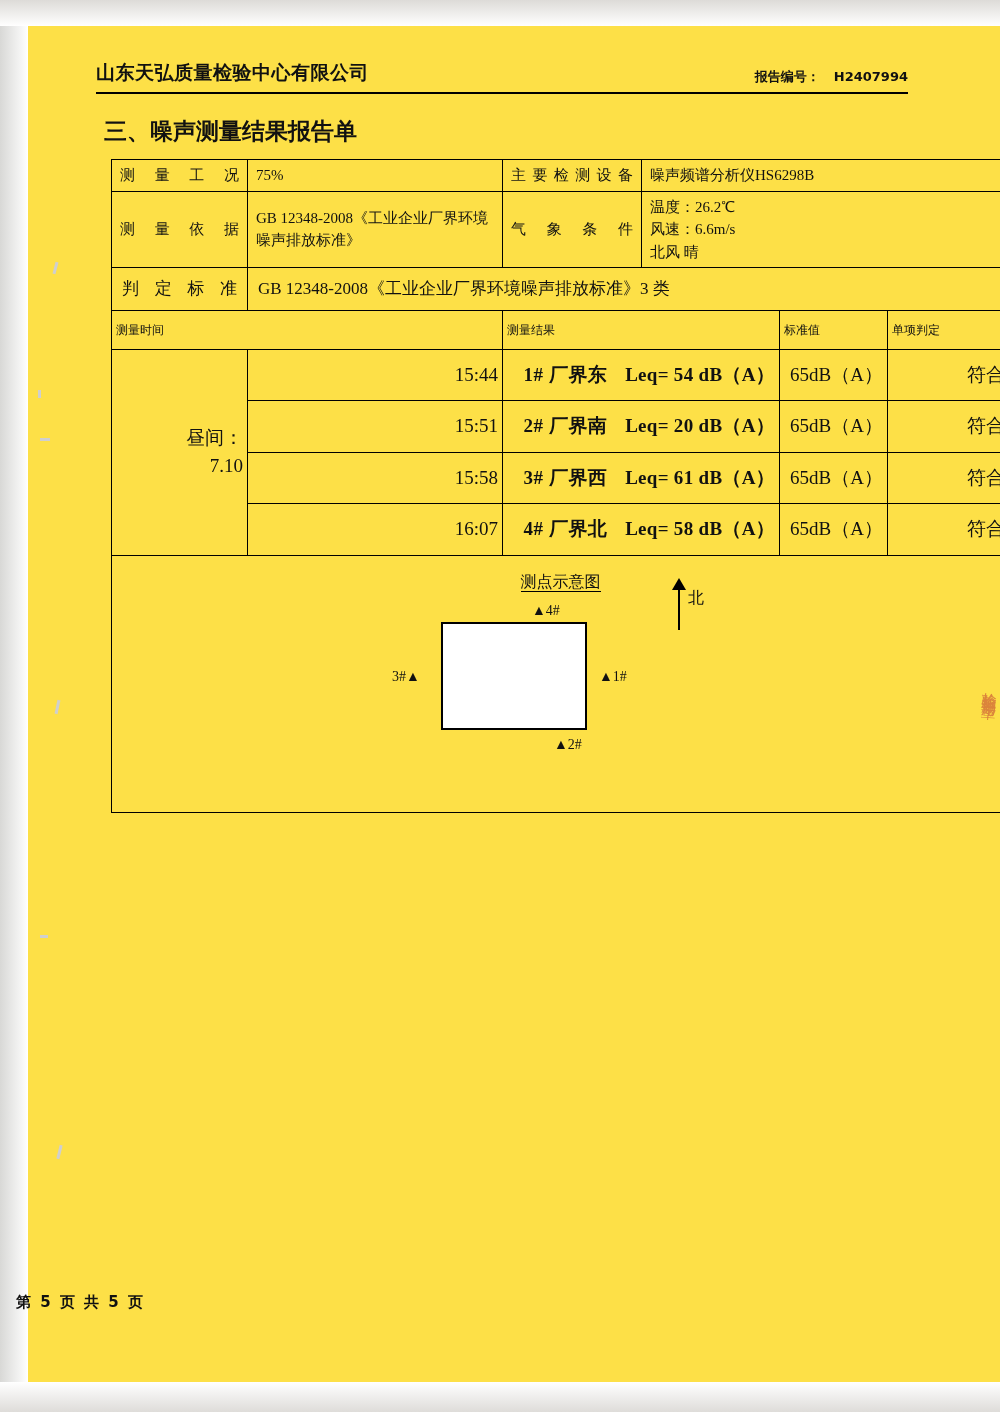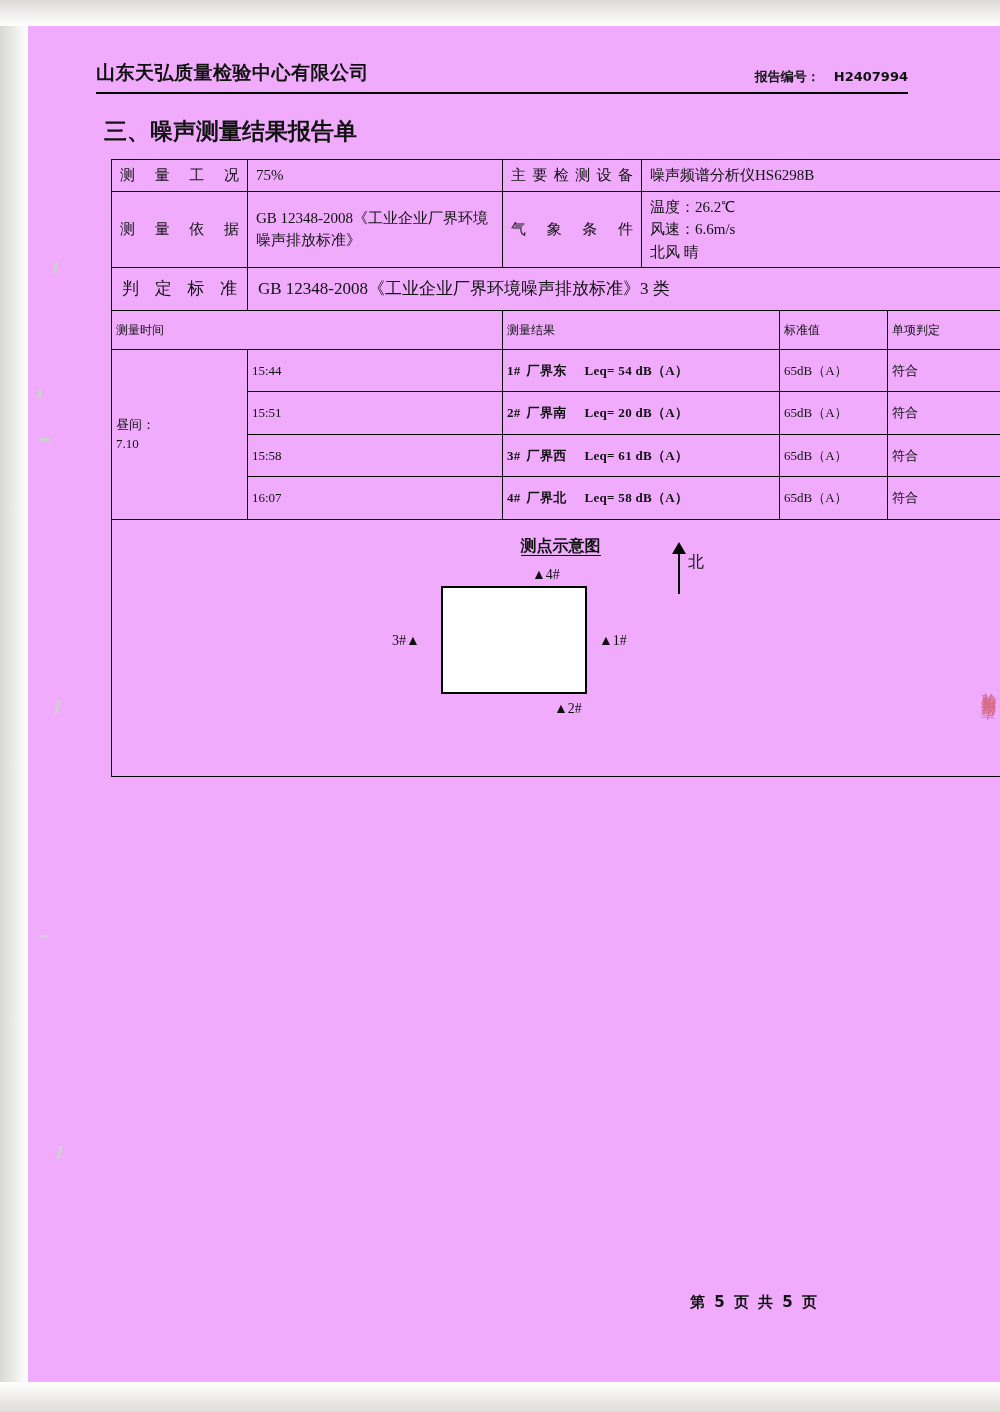--- a/index.html
+++ b/index.html
@@ -9,21 +9,21 @@
   }
   body {
     width: 1000px;
     height: 1412px;
     font-family: "Liberation Serif", serif;
   }
   .page {
     position: relative;
     width: 1000px;
     height: 1412px;
-    background: #f0abfc;
+    background: #fde047;
     overflow: hidden;
   }
   
   .scan-shade-left {
     position: absolute;
     left: 0; top: 0;
     width: 28px; height: 1412px;
     background: linear-gradient(to right, #d8d8d6, #ffffff);
     pointer-events: none;
   }
@@ -120,22 +120,22 @@
   .std-row td {
     font-size: 17px;
     padding: 8px 10px;
   }
   .hdr-row td {
     text-align: left;
     font-size: 12px;
     padding: 10px 4px;
   }
   .data-row td {
-    text-align: left;
-    font-size: 13px;
+    text-align: right;
+    font-size: 19px;
     padding: 11px 4px;
   }
   .daytime-cell {
     text-align: center;
     font-size: 16px;
     line-height: 1.9;
   }
   .result-cell {
     text-align: left;
     padding-left: 60px;
@@ -155,21 +155,20 @@
     position: absolute;
     left: 0; right: 0;
     top: 14px;
     text-align: center;
     font-size: 16px;
     color: #111;
   }
   .sketch-title span {
     border-bottom: 1px solid #000;
     padding-bottom: 1px;
-    font-weight: bold;
   }
   .north {
     position: absolute;
     left: 556px;
     top: 22px;
     width: 70px;
     height: 52px;
   }
   .north .arrow-line {
     position: absolute;
@@ -219,24 +218,24 @@
     left: 0;
     top: 856px;
     width: 1000px;
     text-align: center;
     font-size: 16px;
     color: #111;
   }
   
   .footer {
     position: absolute;
-    left: 0;
+    left: 16px;
     top: 1293px;
     width: 819px;
-    text-align: right;
+    text-align: left;
     font-family: "DejaVu Sans", sans-serif;
     font-weight: bold;
     font-size: 15px;
     color: #111;
     letter-spacing: 2px;
   }
   
   .stamp {
     position: absolute;
     right: 6px;

